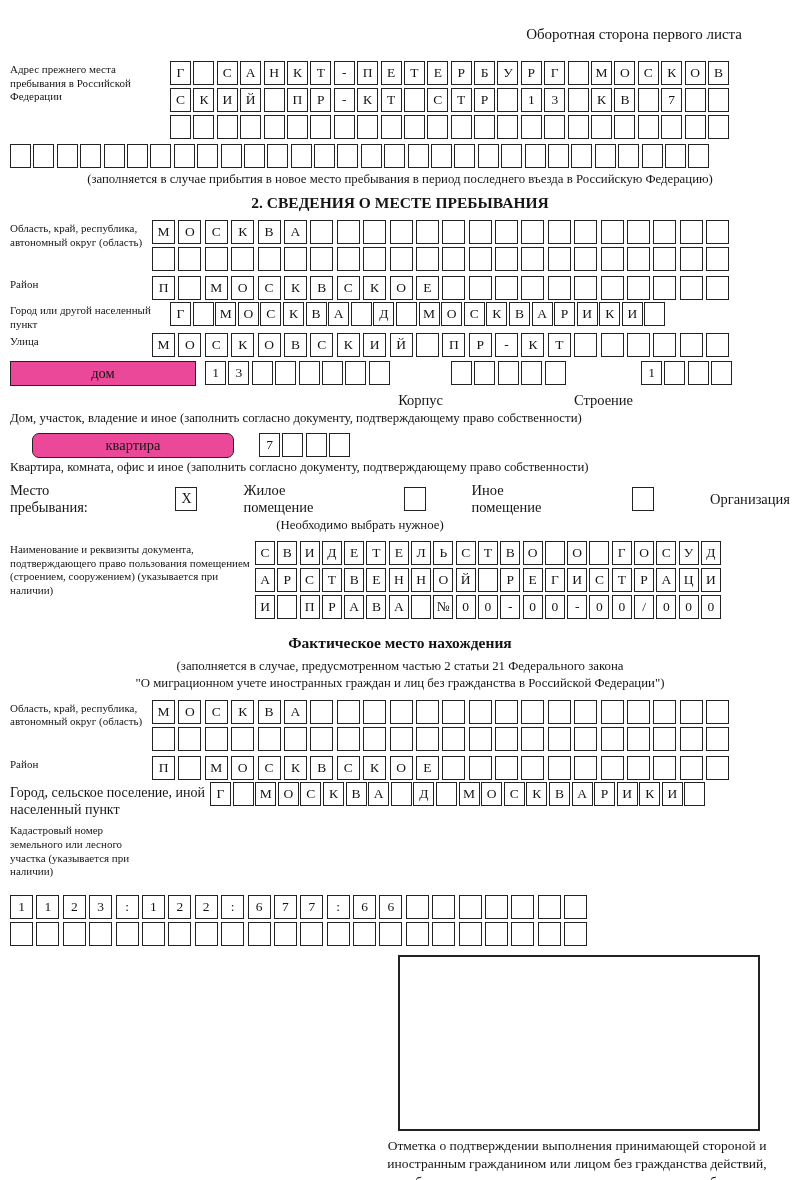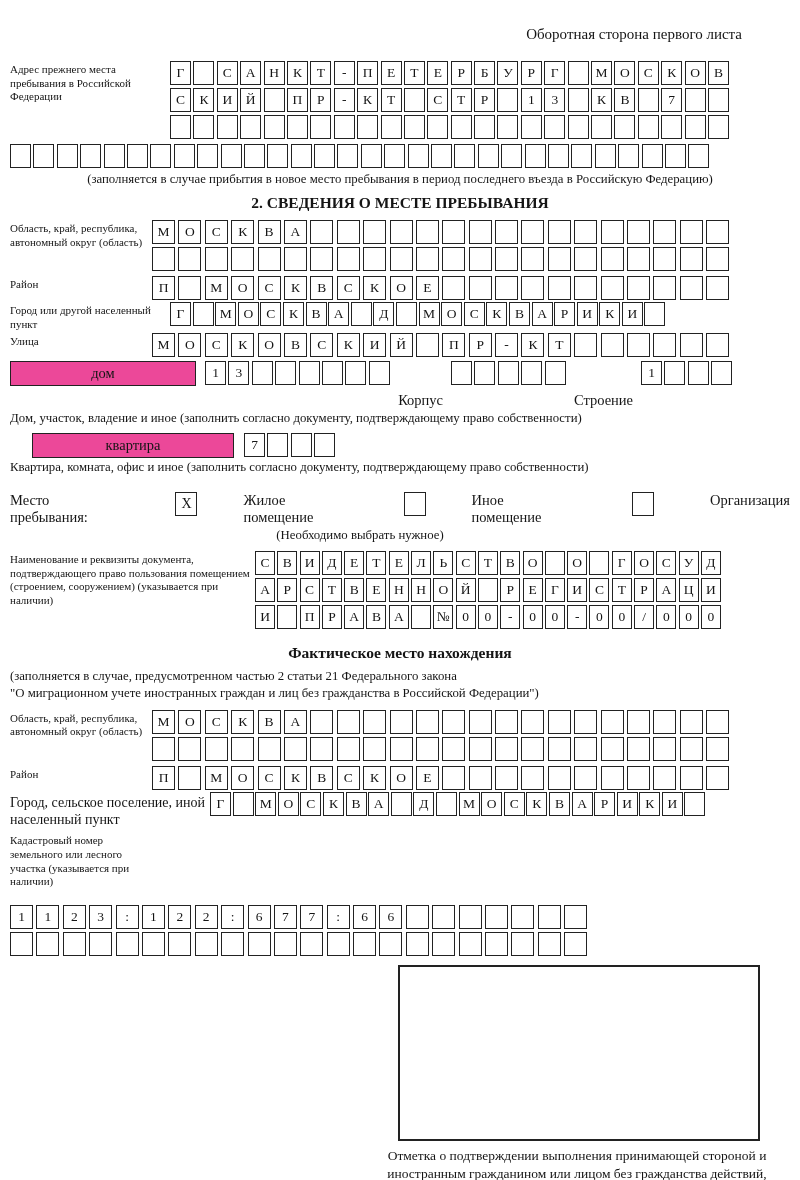--- a/index.html
+++ b/index.html
@@ -40,32 +40,32 @@
 
   .sec-title{
     text-align:center;font-weight:bold;font-size:15.5px;margin:6px 0 8px 0;
   }
 
   .label-box{
     flex:0 0 auto;border:1.5px solid #222;height:23px;display:flex;
     align-items:center;justify-content:center;font-size:14.5px;background:#ec4899;
   }
   .house-label{width:184px;margin-right:9px;}
-  .apt-label{width:200px;margin-left:22px;margin-right:10px;}
+  .apt-label{width:200px;margin-left:22px;margin-right:25px;border-radius:7px;}
   .inline-lbl{font-size:14.5px;padding:3px 8px 0 6px;flex:0 0 auto;margin-top:28px;}
 
-  .stay-row{display:flex;align-items:flex-start;margin:16px 0 2px 0;font-size:14.5px;gap:32px;}
+  .stay-row{display:flex;align-items:center;margin:6px 0 2px 0;font-size:14.5px;gap:32px;}
   .checkbox{
     flex:0 0 auto;width:20px;height:22px;border:1.5px solid #222;
     display:flex;align-items:center;justify-content:center;font-size:14px;
     margin:0 14px;background:#fff;
   }
   .stay-note{font-size:12.8px;text-align:center;width:520px;margin:0 0 8px 90px;}
 
-  .fact-note{font-size:12.8px;text-align:left;line-height:1.35;margin:0;}
+  .fact-note{font-size:12.8px;text-align:center;line-height:1.35;margin:0;}
 
   .stamp-box{
     width:358px;height:172px;border:2px solid #222;margin:6px 0 6px 388px;background:#fff;
   }
   .stamp-caption{
     width:382px;margin-left:376px;text-align:center;font-size:13.5px;line-height:1.33;
   }
   .mb4{margin-bottom:4px;}
 </style>
 </head>

